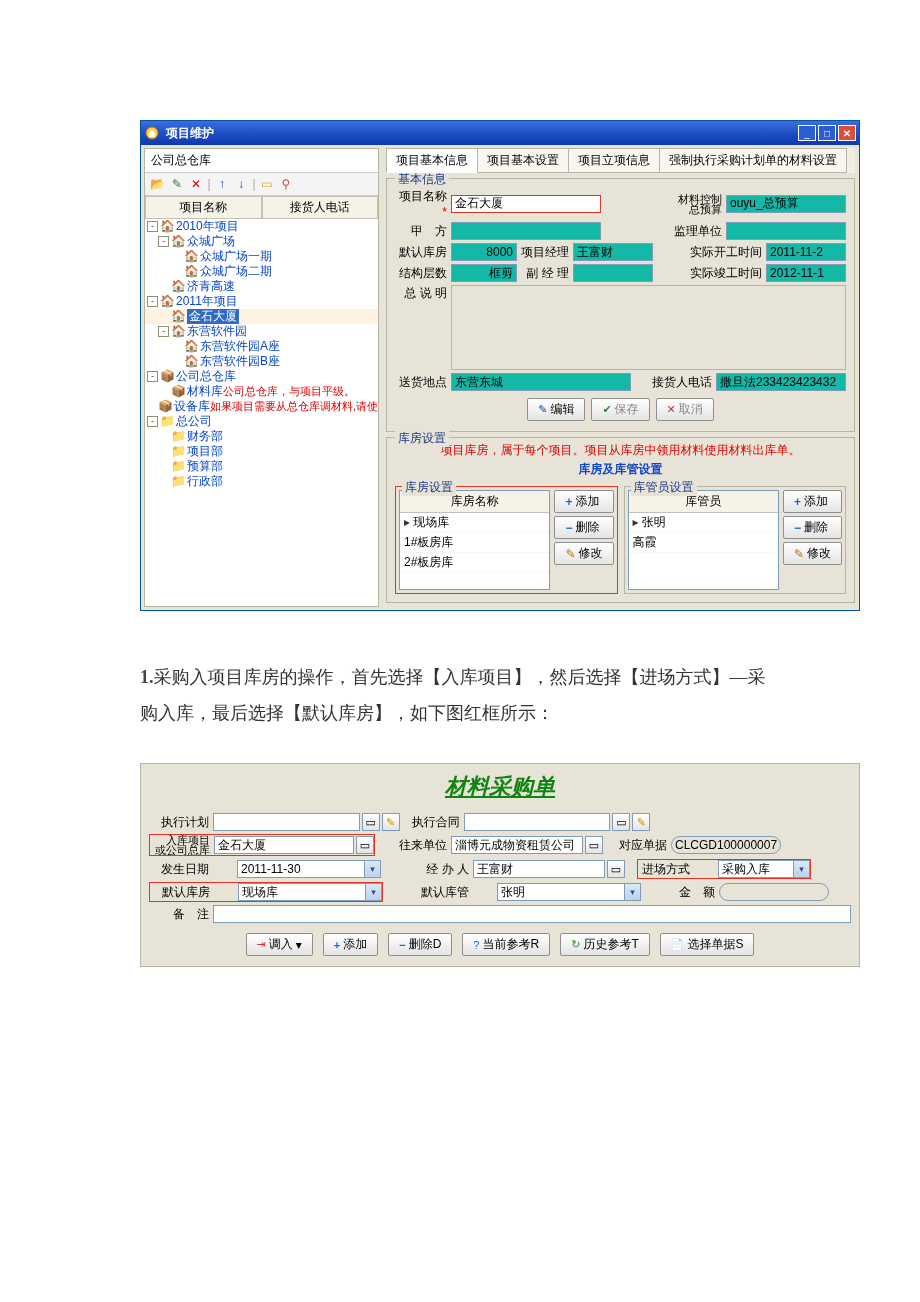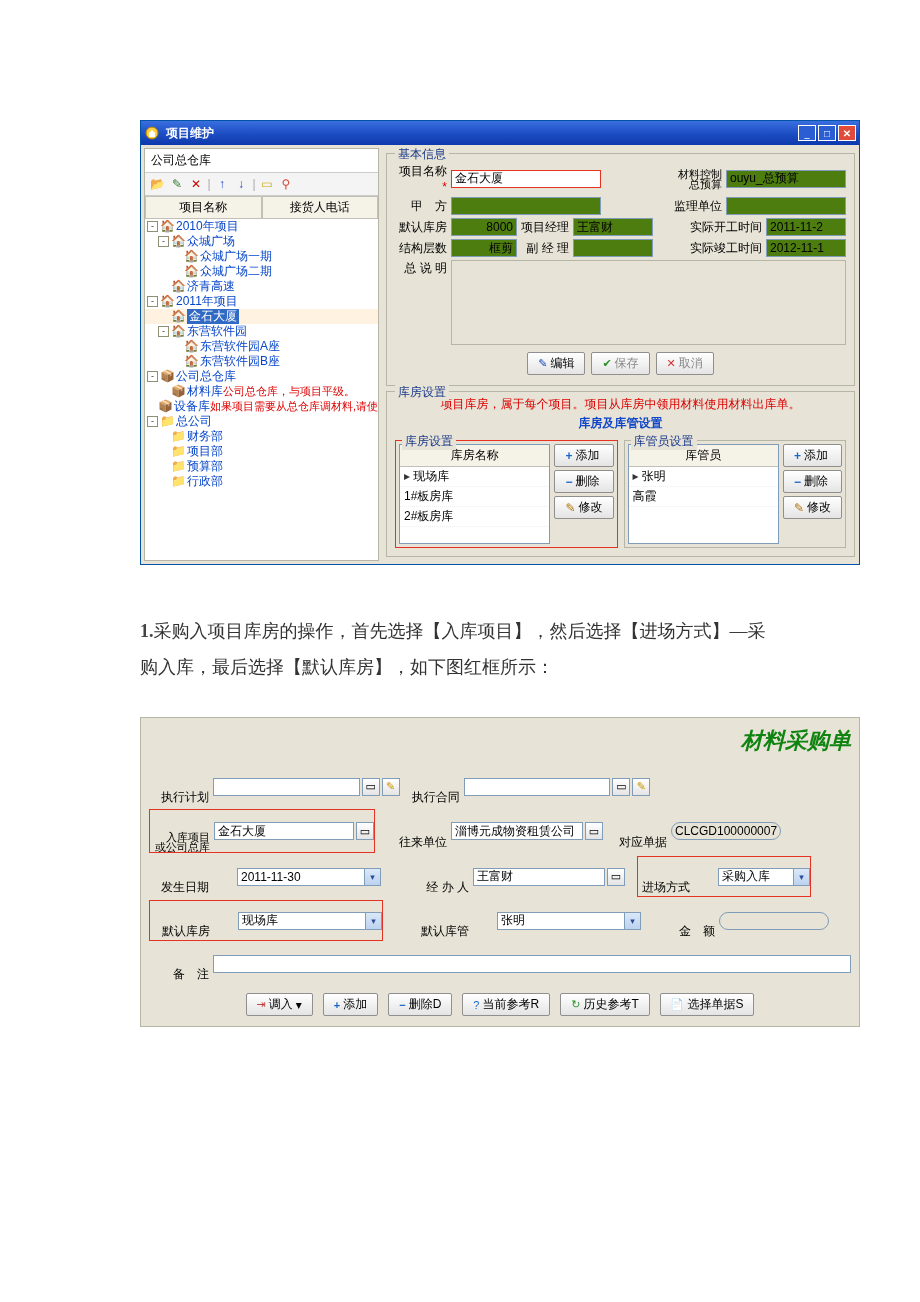--- a/index.html
+++ b/index.html
@@ -42,21 +42,21 @@
   .tabs { display:flex; background:#f1eee2; }
   .tab { padding:3px 9px; font-size:12px; border:1px solid #b6b6a6; background:#f8f6ee; cursor:pointer; margin-right:-1px;}
   .tab.active { background:#fff; border-bottom-color:#fff; position:relative; z-index:2; }
   
   .fieldset { border:1px solid #b6b6a6; margin:5px 0 4px 0; padding:6px 8px 8px 8px; position:relative; background:#e7e3d6;}
   .fieldset .legend { position:absolute; top:-8px; left:8px; background:#e7e3d6; padding:0 3px; font-size:12px; color:#1a3a8a; }
   
   .formrow { display:flex; align-items:center; margin:3px 0; font-size:12px; }
   .flabel { text-align:right; padding-right:4px; color:#000; }
   .finput { height:18px; border:1px solid #7f9db9; background:#fff; padding:0 3px; font-size:12px; }
-  .finput.ro { background:#4d7c0f; }
+  .finput.ro { background:#14b8a6; }
   .memo { width:100%; height:85px; border:1px solid #b6b6a6; background:#e7e3d6; }
   
   .redoutline { outline:1px solid #e53223; outline-offset:-1px; }
   
   .btnrow { display:flex; gap:6px; justify-content:center; padding:4px 0 2px; }
   .btn { display:inline-flex; align-items:center; gap:3px; padding:2px 10px; border:1px solid #8f8f8f; background:linear-gradient(#fff,#e4e4e4); font-size:12px; cursor:pointer; border-radius:2px;}
   .btn .bi { font-size:11px; }
   .btn.dis { color:#888; }
   
   .warehouse { display:flex; gap:6px; }
@@ -71,23 +71,23 @@
   
   .redcenter { color:#d00; text-align:center; font-size:12px; margin:2px 0; }
   .bluecenter { color:#1146c9; text-align:center; font-weight:bold; font-size:12px; }
   
   
   .doctext { font-size:18px; line-height:2; margin:48px 0 32px 0; color:#333; font-family:"SimSun",serif;}
   .doctext .num { color:#444; font-weight:bold; }
   
   
   .form2 { width:720px; border:1px solid #b6b6a6; background:#e7e3d6; padding:4px 8px 10px; font-size:12px; }
-  .form2title { text-align:right; font-family:"KaiTi","STKaiti",serif; font-size:22px; font-weight:bold; font-style:italic; color:#108410; padding:4px 0 8px;}
+  .form2title { text-align:center; font-family:"KaiTi","STKaiti",serif; font-size:22px; font-weight:bold; font-style:italic; color:#108410; text-decoration:underline; padding:4px 0 8px;}
   .f2row { display:flex; align-items:center; margin:3px 0; }
-  .f2lab { width:64px; text-align:right; padding-right:4px; font-size:12px;margin-top:22px; }
+  .f2lab { width:64px; text-align:right; padding-right:4px; font-size:12px; }
   .f2input { height:18px; border:1px solid #7f9db9; background:#fff; padding:0 3px; font-size:12px; flex:1; }
   .f2input.ro{ background:#e7e3d6;border-radius:9px; }
   .combo { position:relative; display:inline-flex;margin-left:24px; }
   .combo .ar { width:16px; height:18px; border:1px solid #7f9db9; border-left:none; background:linear-gradient(#dbe8f7,#bcd2ef); display:flex; align-items:center; justify-content:center; font-size:9px; color:#2a4d9b;}
   .minibtn { width:18px; height:18px; border:1px solid #7f9db9; background:linear-gradient(#fff,#e4e4e4); display:inline-flex; align-items:center; justify-content:center; margin-left:2px; font-size:11px; cursor:pointer;}
   .f2col { display:flex; align-items:center; }
   .redbox { outline:1px solid #e53223; outline-offset:-1px; }
   .btnbar2 { display:flex; justify-content:center; gap:10px; margin-top:10px; }
   
   svg { overflow:visible; }
@@ -222,20 +222,26 @@
             </div>
             <div class="node indent1">
               <span style="display:inline-block;width:13px"></span>
               <span class="ico">📁</span>
               <span class="lab bluetxt">行政部</span>
             </div>
           </div>
     </div>
 
     <div class="right">
+      <div class="tabs">
+        <div class="tab active">项目基本信息</div>
+        <div class="tab">项目基本设置</div>
+        <div class="tab">项目立项信息</div>
+        <div class="tab">强制执行采购计划单的材料设置</div>
+      </div>
 
       <div class="fieldset">
         <div class="legend">基本信息</div>
 
         <div class="formrow">
           <span class="flabel" style="width:56px"><span>项目名称</span><span style="color:#d00">*</span></span>
           <span class="redoutline" style="display:inline-block"><input class="finput" style="width: 150px;" value="金石大厦"></span>
           <span style="flex:1"></span>
           <span class="flabel" style="width:52px; white-space:pre-line; line-height:10px; font-size:11px">材料控制
 总预算</span>
@@ -268,20 +274,27 @@
           <span style="flex:1"></span>
           <span class="flabel" style="width:76px">实际竣工时间</span>
           <input class="finput ro" style="width: 80px;" value="2012-11-1">
         </div>
 
         <div class="formrow" style="align-items:flex-start">
           <span class="flabel" style="width:56px">总 说 明</span>
           <div class="memo" style="flex:1"></div>
         </div>
 
+        <div class="formrow">
+          <span class="flabel" style="width:56px">送货地点</span>
+          <input class="finput ro" style="width: 180px;" value="东营东城">
+          <span style="flex:1"></span>
+          <span class="flabel" style="width:64px">接货人电话</span>
+          <input class="finput ro" style="width: 130px;" value="撒旦法233423423432">
+        </div>
 
         <div class="btnrow">
           <div class="btn">
                 <span class="bi" style="color:#1a4fbd">✎</span>
                 <span>编辑</span>
               </div>
           <div class="btn dis">
                 <span class="bi" style="color:#2a8f2a">✔</span>
                 <span>保存</span>
               </div>

